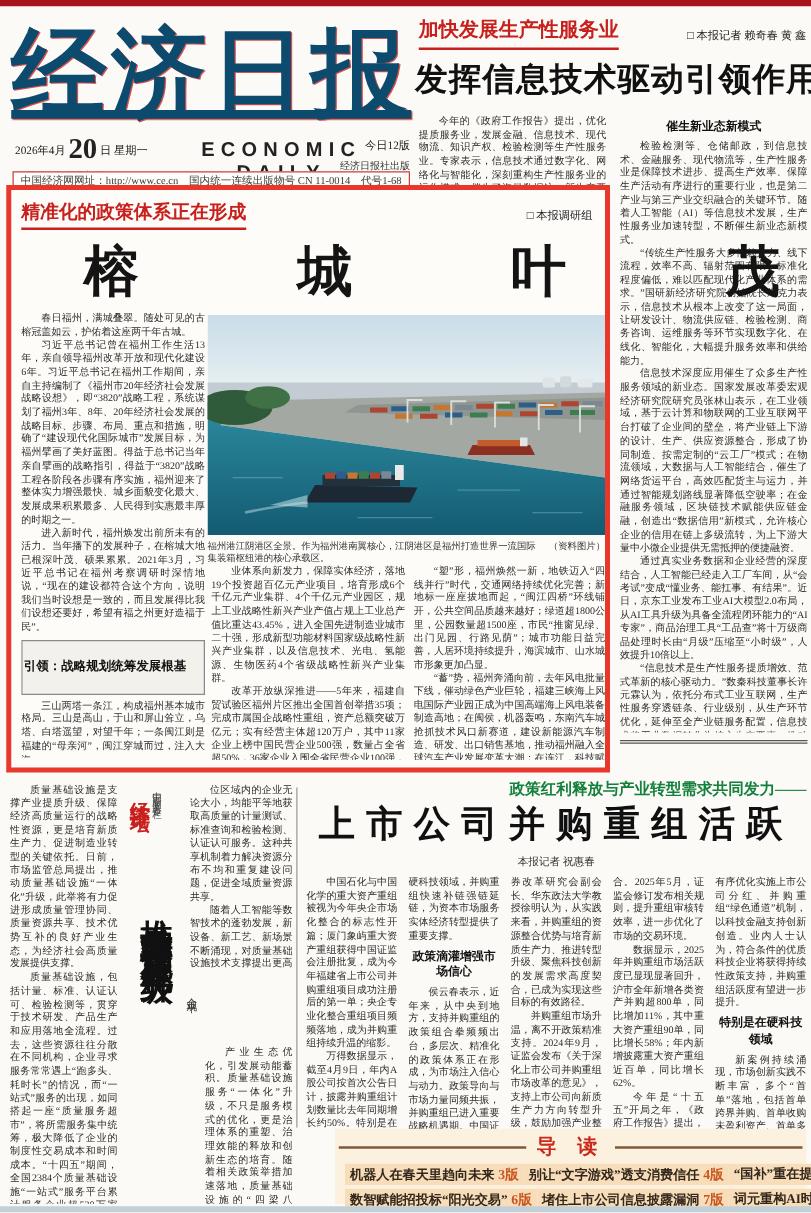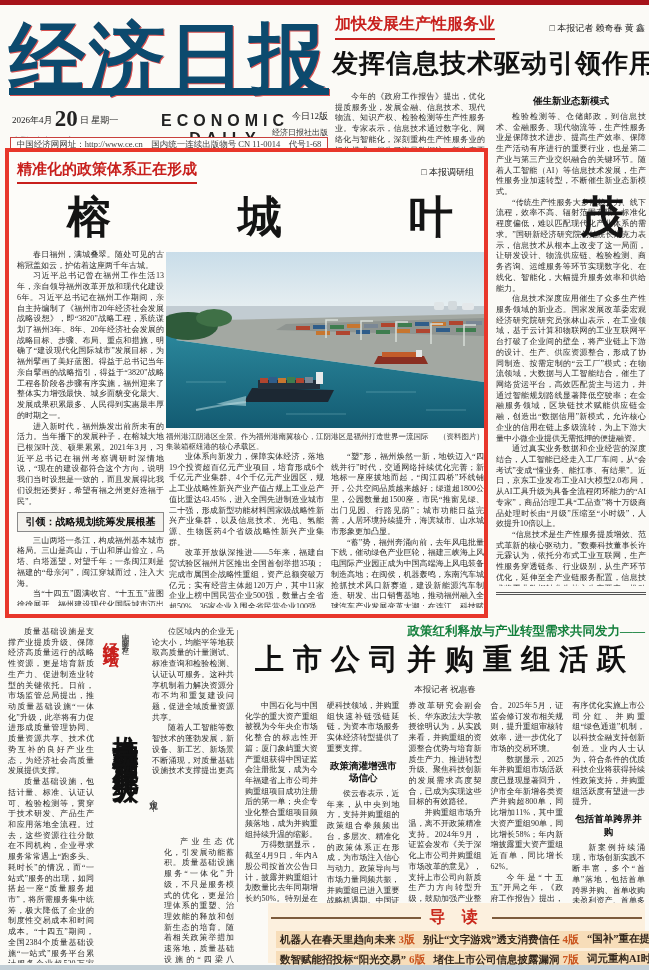--- a/index.html
+++ b/index.html
@@ -14,21 +14,21 @@
   
   .masthead-title { font-size:76px; font-weight:bold; color:#0c4a6e; letter-spacing:4px; font-family:"Liberation Serif",serif; text-shadow:1px 1px 0 #d6504f; white-space:nowrap;text-decoration:underline; }
   .en-title { font-size:16px; letter-spacing:5px; color:#222; font-family:"Liberation Sans",sans-serif; font-weight:bold; }
   .info-bar { border:1px solid #c8403c; font-size:8.5px; color:#3c3c3c; text-align:center; line-height:13px; background:#fffdfb; }
   
   .kicker-red { color:#c8201d; font-weight:bold; font-size:16px; border-bottom:2px solid #c8201d; padding-bottom:3px; display:inline-block; font-family:"Liberation Sans",sans-serif; }
   .main-headline { font-size:26px; font-weight:bold; color:#111; letter-spacing:1px; text-align:center; white-space:nowrap; }
   
   .feature-box { border:4px solid #e8372b; background:#fdfcf9; }
   .feature-title { font-size:44px; font-weight:bold; color:#141414; text-align:center; letter-spacing:58px; text-indent:58px; white-space:nowrap; }
-  .boxed-subhead { border:1px solid #8a8a8a; background:#f3f1ec; font-weight:bold; font-size:10px; text-align:center; padding:2px 1px; margin:5px 0 4px; color:#111; }
+  .boxed-subhead { border:1px solid #8a8a8a; background:#f3f1ec; font-weight:bold; font-size:10px; text-align:left; padding:14px 1px; margin:5px 0 4px; color:#111; }
   .caption { font-size:7.5px; color:#333; display:flex; justify-content:space-between; }
   
   .forum-label { writing-mode:vertical-rl; font-size:16px; font-weight:bold; color:#c8201d; letter-spacing:3px; font-family:"Liberation Sans",sans-serif; }
   .forum-sublabel { writing-mode:vertical-rl; font-size:7.5px; color:#444; letter-spacing:2px; }
   .forum-headline { writing-mode:vertical-rl; font-size:26px; font-weight:bold; color:#111; letter-spacing:3px; line-height:1.15; }
   .forum-author { writing-mode:vertical-rl; font-size:8.5px; color:#333; letter-spacing:2px; }
   
   .ma-kicker { font-size:12.5px; font-weight:bold; color:#15803d;text-align:right; }
   .ma-headline { font-size:29px; font-weight:bold; text-align:center; letter-spacing:9px; color:#101010; white-space:nowrap; }
   .ma-byline { text-align:center; font-size:8.5px; color:#333; margin-top:4px; }
@@ -241,21 +241,21 @@
           <p>中国石化与中国化学的重大资产重组被视为今年央企市场化整合的标志性开篇；厦门象屿重大资产重组获得中国证监会注册批复，成为今年福建省上市公司并购重组项目成功注册后的第一单；央企专业化整合重组项目频频落地，成为并购重组持续升温的缩影。</p>
           <p>万得数据显示，截至4月9日，年内A股公司按首次公告日计，披露并购重组计划数量比去年同期增长约50%。特别是在硬科技领域，并购重组快速补链强链延链，为资本市场服务实体经济转型提供了重要支撑。</p>
         </div>
       <div class="subhead-sm">政策滴灌增强市场信心</div>
       <div>
           <p>侯云春表示，近年来，从中央到地方，支持并购重组的政策组合拳频频出台，多层次、精准化的政策体系正在形成，为市场注入信心与动力。政策导向与市场力量同频共振，并购重组已进入重要战略机遇期。中国证券改革研究会副会长、华东政法大学教授徐明认为，从实践来看，并购重组的资源整合优势与培育新质生产力、推进转型升级、聚焦科技创新的发展需求高度契合，已成为实现这些目标的有效路径。</p>
           <p>并购重组市场升温，离不开政策精准支持。2024年9月，证监会发布《关于深化上市公司并购重组市场改革的意见》，支持上市公司向新质生产力方向转型升级，鼓励加强产业整合。2025年5月，证监会修订发布相关规则，提升重组审核转效率，进一步优化了市场的交易环境。</p>
           <p>数据显示，2025年并购重组市场活跃度已显现显著回升，沪市全年新增各类资产并购超800单，同比增加11%，其中重大资产重组90单，同比增长58%；年内新增披露重大资产重组近百单，同比增长62%。</p>
           <p>今年是“十五五”开局之年，《政府工作报告》提出，有序优化实施上市公司分红、并购重组“绿色通道”机制，以科技金融支持创新创造。业内人士认为，符合条件的优质科技企业将获得持续性政策支持，并购重组活跃度有望进一步提升。</p>
         </div>
-      <div class="subhead-sm">包括首单跨界并购</div>
+      <div class="subhead-sm">特别是在硬科技领域</div>
       <div>
           <p>新案例持续涌现，市场创新实践不断丰富，多个“首单”落地，包括首单跨界并购、首单收购未盈利资产、首单多元支付等；大规模吸收合并交易方兴未艾；创新型跨境并购交易不断涌现。业内人士认为，本轮并购呈现出优化存量的特征，地方政府、各类企业等各方都更注重质量提升和长期价值。</p>
         </div>
 
     </div>
   </div>
 
   <div class="abs daodu" style="left:268px;top:903px;width:377px;height:60px;">
     <div class="daodu-titlerow">
       <span class="daodu-rule"></span>

